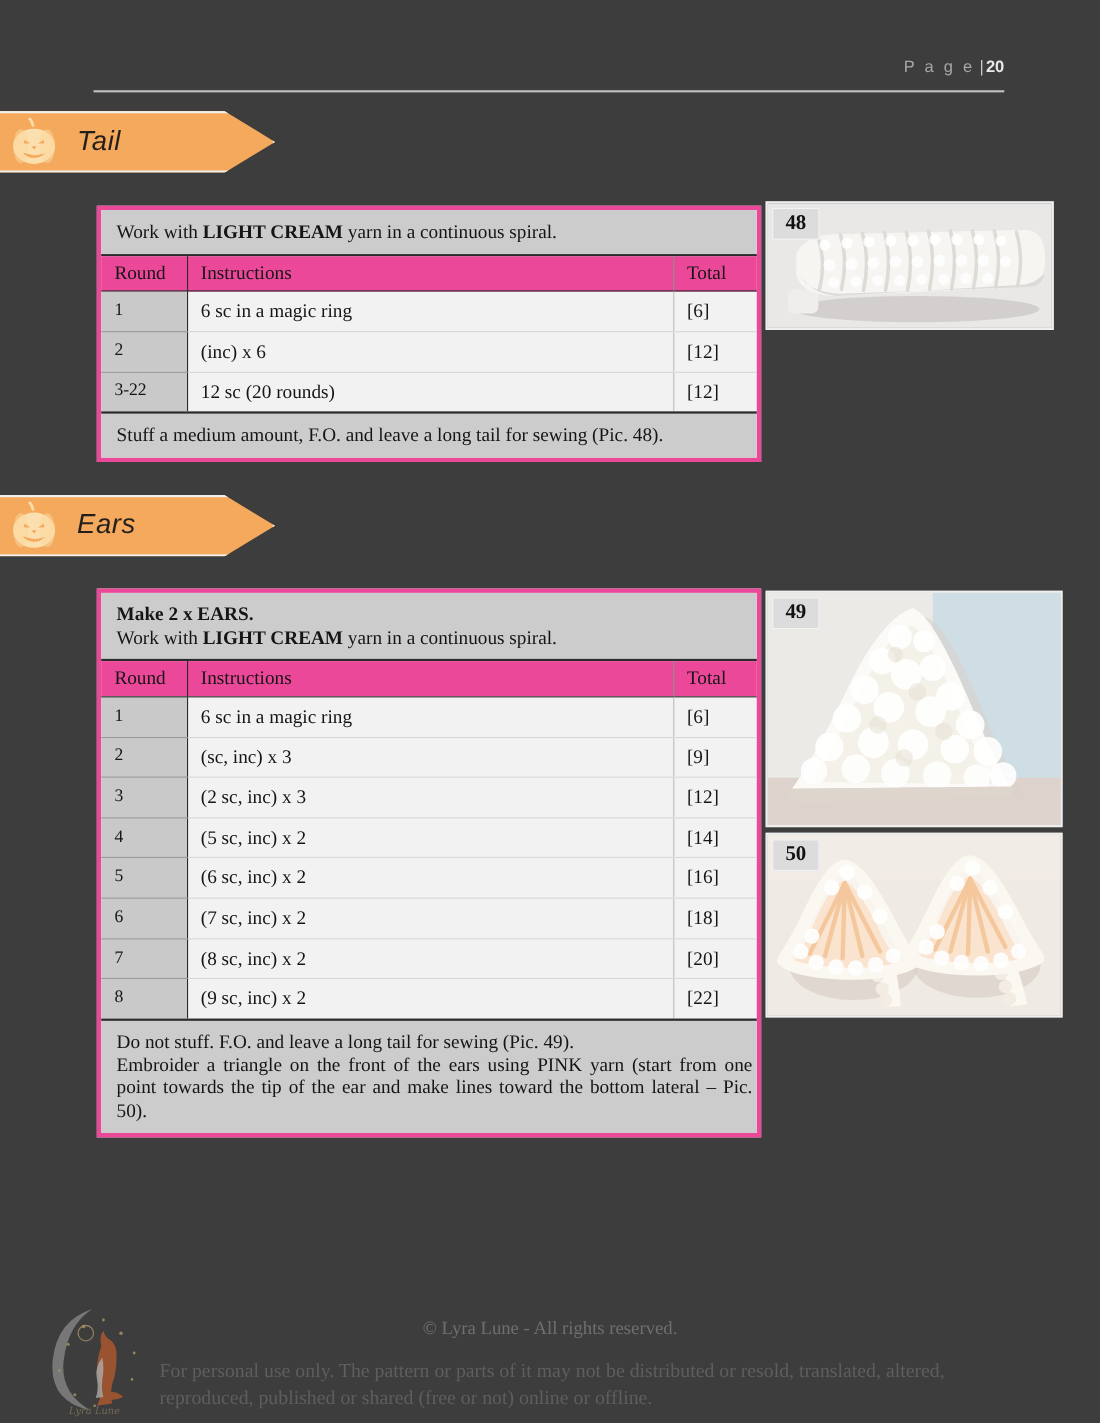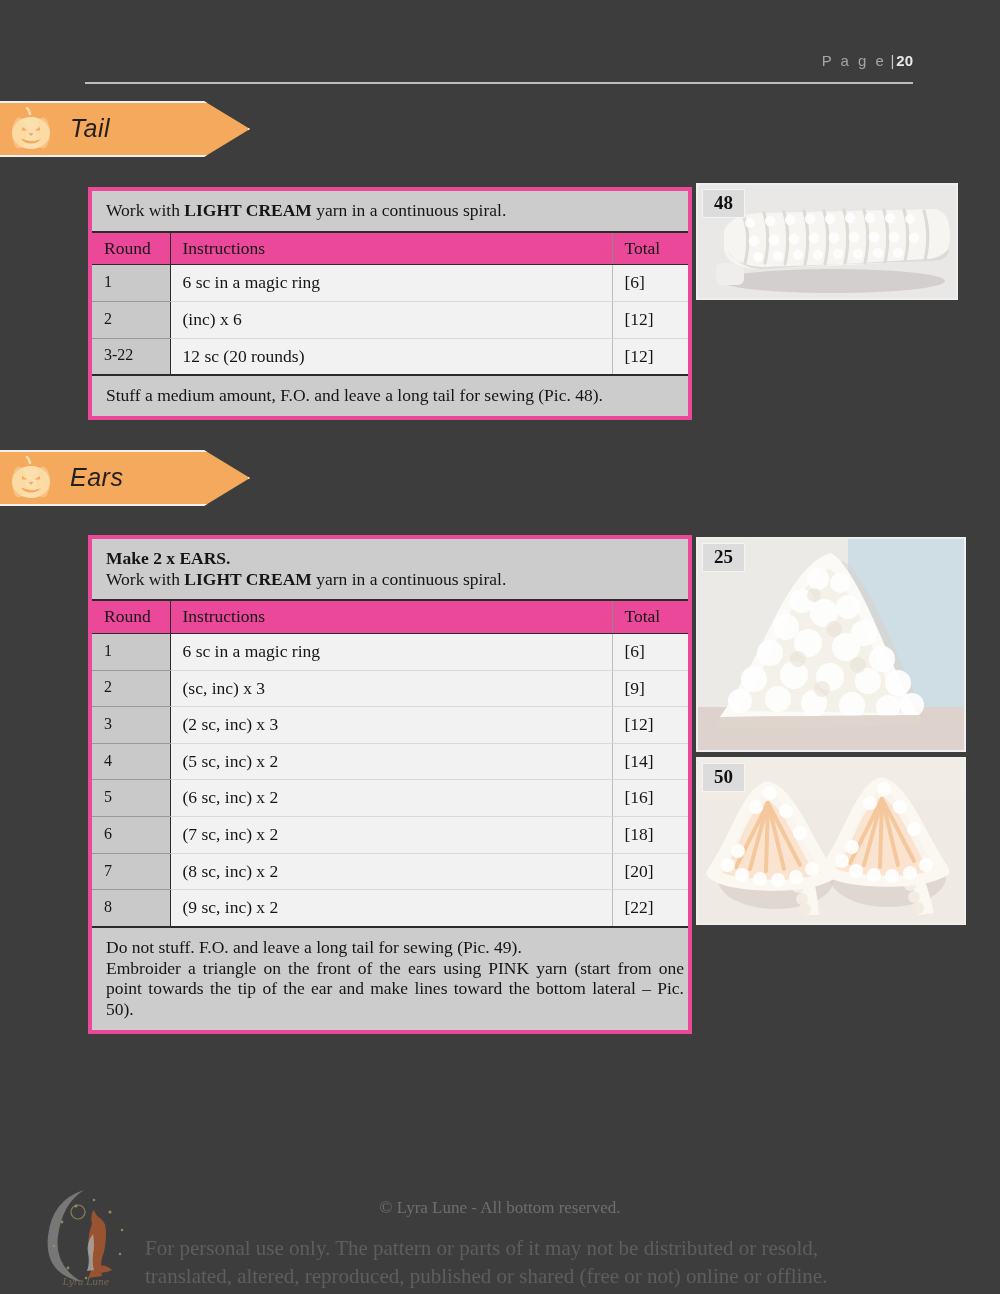--- a/index.html
+++ b/index.html
@@ -117,21 +117,21 @@
 
   
   .footer{ position:absolute; left:0; top:1168px; width:1000px; height:126px; }
   .footer .logo{ position:absolute; left:32px; top:14px; width:108px; height:108px; opacity:.62; }
   .footer .copy{
     position:absolute; left:0; top:30px; width:1000px; text-align:center;
     font-size:17px; color:#6f6f6f;
   }
   .footer .terms{
     position:absolute; left:145px; top:66px; width:730px;
-    font-size:21px; color:#5e5e5e; line-height:1.35;
+    font-size:18px; color:#5e5e5e; line-height:1.35;
   }
 </style>
 </head>
 <body>
 
 <div class="page-header">
   <div class="ph-text">
     <span>P a g e</span><span class="ph-sep">|</span><span class="ph-num">20</span>
   </div>
   <div class="ph-rule"></div>
@@ -367,21 +367,21 @@
       <g fill="#e6e1d6" opacity=".55">
         <circle cx="116" cy="56" r="7"></circle>
           <circle cx="136" cy="90" r="8"></circle>
           <circle cx="100" cy="120" r="8"></circle>
         <circle cx="160" cy="126" r="8"></circle>
           <circle cx="124" cy="150" r="8"></circle>
       </g>
       <path d="M22 178 L220 176 q8 8 -6 10 L28 190 Q16 186 22 178 Z" fill="#ded6cd"></path>
     </svg>
   </div>
-  <div class="badge">25</div>
+  <div class="badge">49</div>
 </div>
 
 <div class="photo" style="left:696px; top:757px; width:270px; height:168px;">
   <div class="canvas">
     <svg viewBox="0 0 270 168" width="270" height="168" preserveAspectRatio="none" aria-hidden="true">
       <rect width="270" height="168" fill="#efeae4"></rect>
       <rect y="0" width="270" height="40" fill="#f2ece6"></rect>
 
       <ellipse cx="78" cy="120" rx="58" ry="30" fill="#d8cfc7" opacity=".7"></ellipse>
       <ellipse cx="190" cy="118" rx="58" ry="30" fill="#d8cfc7" opacity=".7"></ellipse>
@@ -468,15 +468,15 @@
           <circle cx="88" cy="72" r="1.2"></circle>
         <circle cx="54" cy="96" r="1.2"></circle>
       </g>
       <circle cx="46" cy="30" r="7" fill="none" stroke="#e0c37c" stroke-width="1.2" opacity=".8"></circle>
       <path d="M60 42 q-2 -10 2 -14 q2 6 6 8 q6 4 6 14 q0 16 -4 26 q-2 10 0 18 l-14 2 q6 -10 2 -24 q-4 -14 2 -30 Z" fill="#d2622a"></path>
       <path d="M61 52 q2 10 0 20 q-1 10 1 16 l-7 1 q3 -8 1 -18 q-2 -10 5 -19 Z" fill="#f0f0ee" opacity=".8"></path>
       <path d="M66 84 q8 -2 14 4 q-8 4 -16 2 Z" fill="#d2622a"></path>
       <text x="54" y="103" text-anchor="middle" font-family="DejaVu Serif, serif" font-style="italic" font-size="9" fill="#9f8e6a" opacity=".9">Lyra Lune</text>
     </svg>
   </div>
-  <div class="copy">© Lyra Lune - All bottom reserved.</div>
+  <div class="copy">© Lyra Lune - All rights reserved.</div>
   <div class="terms">For personal use only. The pattern or parts of it may not be distributed or resold, translated, altered, reproduced, published or shared (free or not) online or offline.</div>
 </div>
 
 </body></html>

